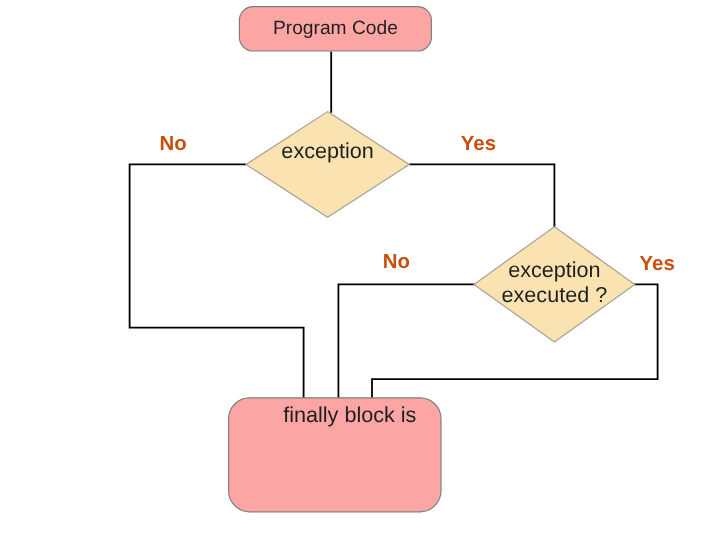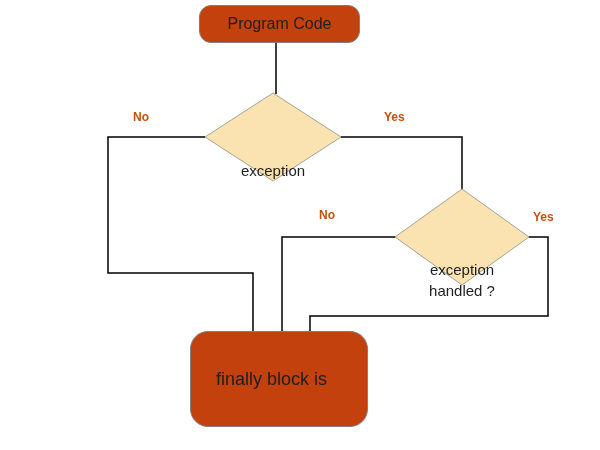--- a/index.html
+++ b/index.html
@@ -12,42 +12,42 @@
   }
   html,body{margin:0;padding:0;background:#ffffff;}
   #canvas{
     position:relative;width:600px;height:450px;background:#ffffff;
     font-family:"Liberation Sans","DejaVu Sans",sans-serif;overflow:hidden;
   }
   #wires{position:absolute;left:0;top:0;width:600px;height:450px;}
   #wires polyline,#wires line{fill:none;stroke:var(--connector);stroke-width:1.5;}
   #wires polygon{fill:var(--diamond-fill);stroke:var(--diamond-border);stroke-width:1;}
   .node-box{
-    position:absolute;background:#c2410c;border:1px solid var(--box-border);
+    position:absolute;background:#fca5a5;border:1px solid var(--box-border);
     color:var(--text);box-sizing:border-box;
   }
   .start-box{
     left:199px;top:5px;width:161px;height:38px;border-radius:12px;
     display:flex;align-items:center;justify-content:center;
     font-size:16px;
   }
   .finally-box{
     left:190px;top:331px;width:178px;height:96px;border-radius:18px;
-    display:flex;flex-direction:column;justify-content:center;
+    display:flex;flex-direction:row;justify-content:center;
     padding-left:25px;font-size:18px;line-height:29px;
   }
   .diamond-text{
     position:absolute;width:140px;text-align:center;
-    color:var(--text);font-size:15px;line-height:21px;margin-top:44px;
+    color:var(--text);font-size:18px;line-height:21px;
   }
   .d1-text{left:203px;top:116px;}
   .d2-text{left:392px;top:215px;}
   .branch-label{
     position:absolute;color:var(--branch-label);
-    font-size:12px;font-weight:bold;
+    font-size:17px;font-weight:bold;
   }
   .lbl-no1{left:133px;top:110px;}
   .lbl-yes1{left:384px;top:110px;}
   .lbl-no2{left:319px;top:208px;}
   .lbl-yes2{left:533px;top:210px;}
 </style>
 </head>
 <body>
 
 <div id="canvas">
@@ -71,21 +71,21 @@
   <div class="node-box start-box">
     <span>Program Code</span>
   </div>
 
   <div class="diamond-text d1-text">
     <div>exception</div>
   </div>
 
   <div class="diamond-text d2-text">
     <div>exception</div>
-    <div>handled ?</div>
+    <div>executed ?</div>
   </div>
 
   <div class="branch-label lbl-no1">No</div>
   <div class="branch-label lbl-yes1">Yes</div>
   <div class="branch-label lbl-no2">No</div>
   <div class="branch-label lbl-yes2">Yes</div>
 
   <div class="node-box finally-box">
     <div>finally block is</div>
   </div>

